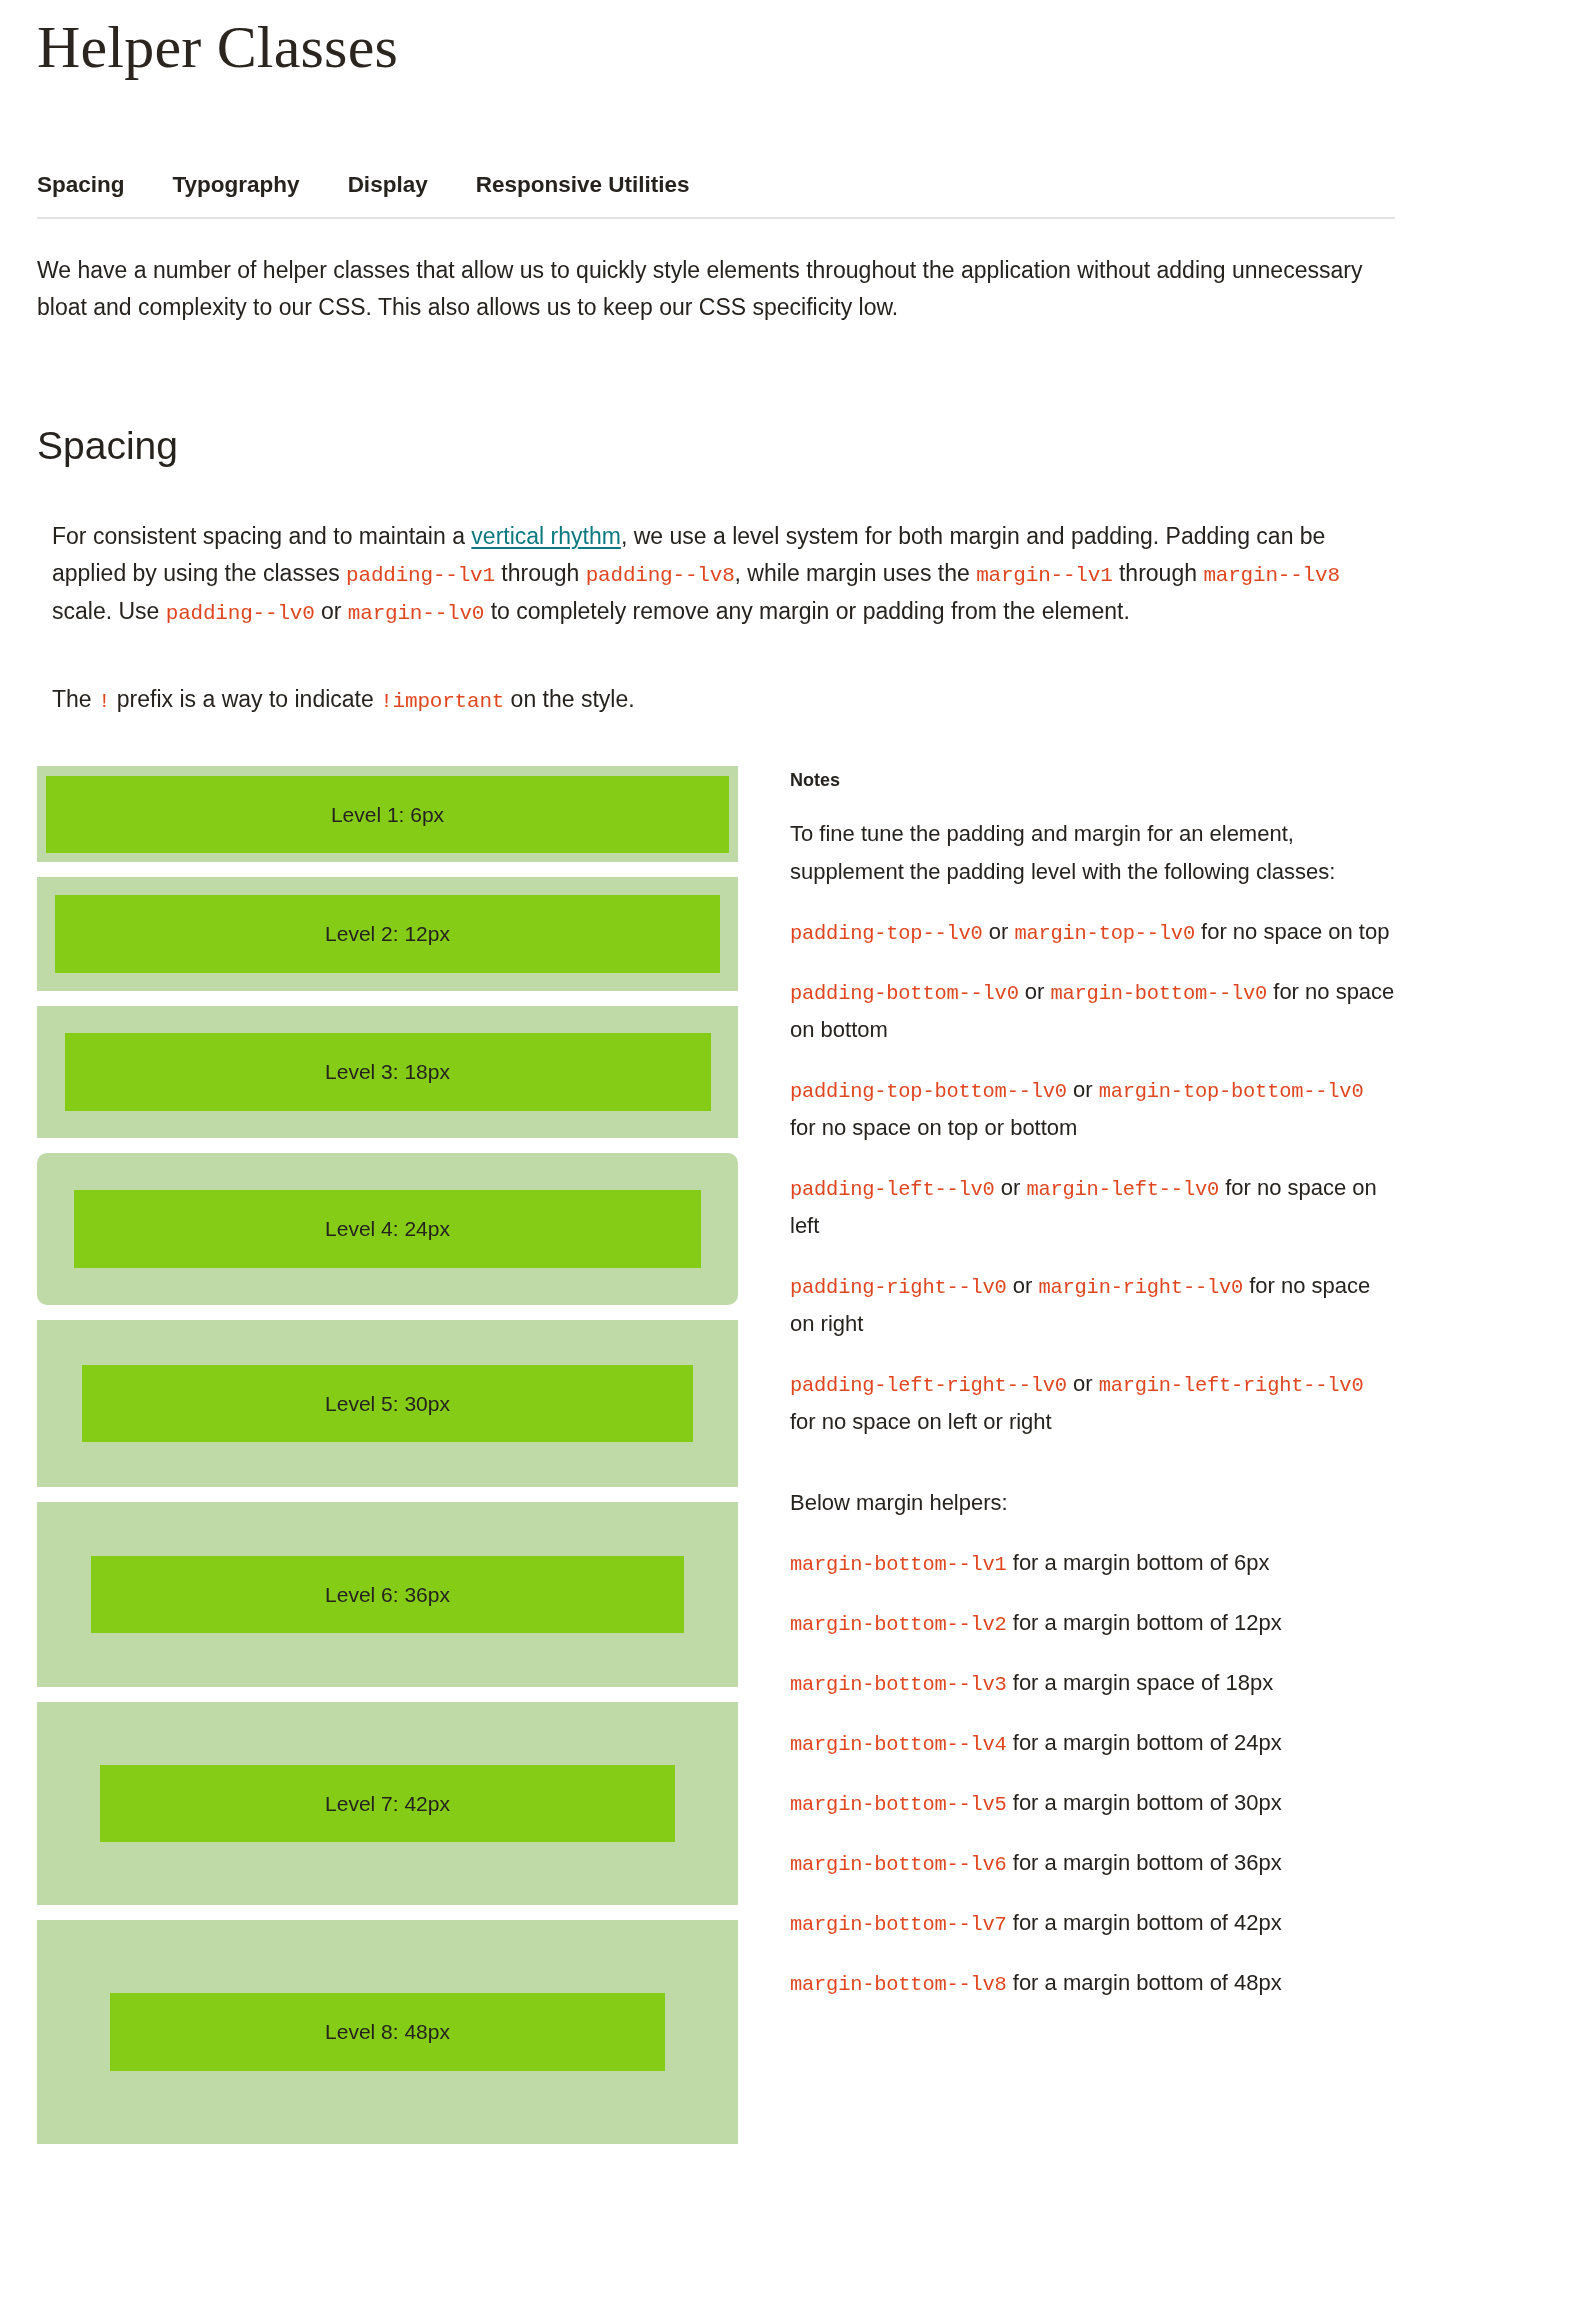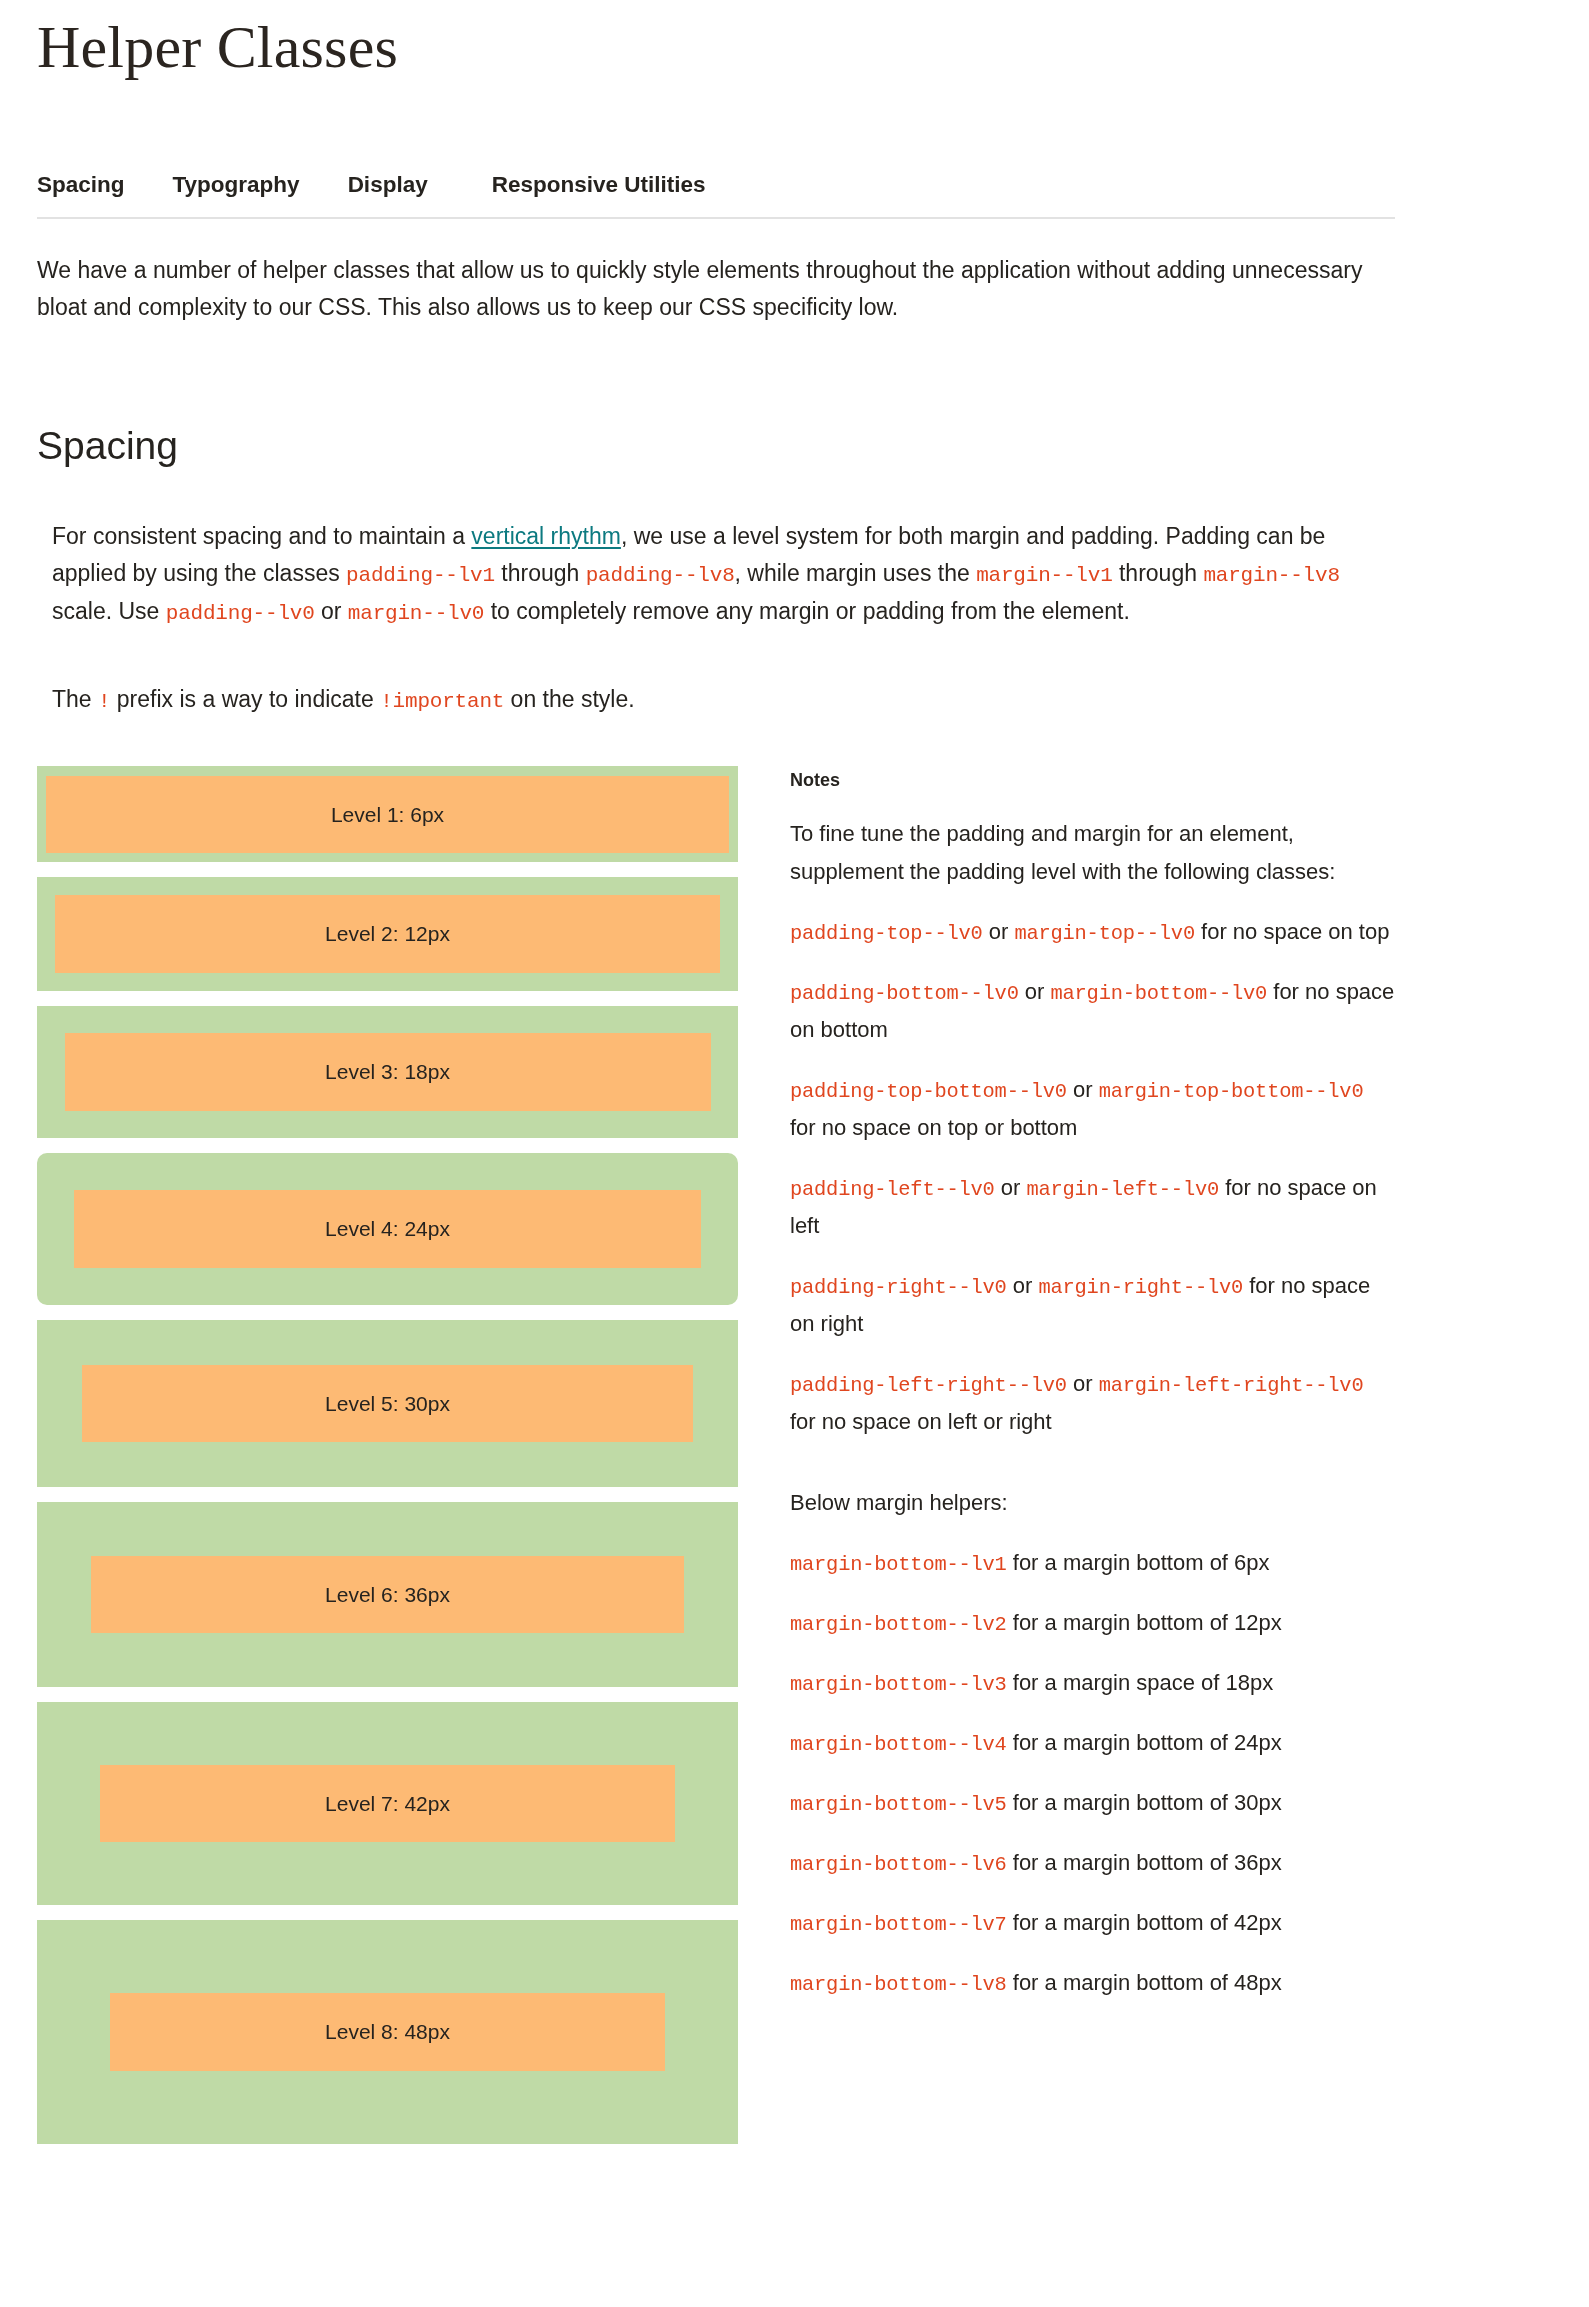--- a/index.html
+++ b/index.html
@@ -45,21 +45,21 @@
   .tab {
     font-family: "Liberation Sans", sans-serif;
     font-size: 22.5px;
     font-weight: 700;
     color: #26231f;
     text-decoration: none;
     margin-right: 48px;
     cursor: pointer;
     white-space: nowrap;
   }
-  .tab:last-child { margin-right: 0; margin-left: 16px; }
+  .tab:last-child { margin-right: 0; }
 
   
   .intro {
     font-size: 23px;
     line-height: 1.62;
     color: #26231f;
     margin: 0;
     padding-top: 33px;
     max-width: 1493px;
   }
@@ -117,21 +117,21 @@
     box-sizing: border-box;
   }
 
   
   .demo {
     background: #bfdaa6;
     box-sizing: border-box;
     margin-bottom: 15px;
   }
   .demo-inner {
-    background: #fdba74;
+    background: #84cc16;
     text-align: center;
     font-size: 21px;
     font-weight: 400;
     color: #26231f;
     padding: 25px 0;
     box-sizing: border-box;
     line-height: 1.3;
   }
   .lvl1 { padding: 9.2px; }
   .lvl2 { padding: 18.3px; }

